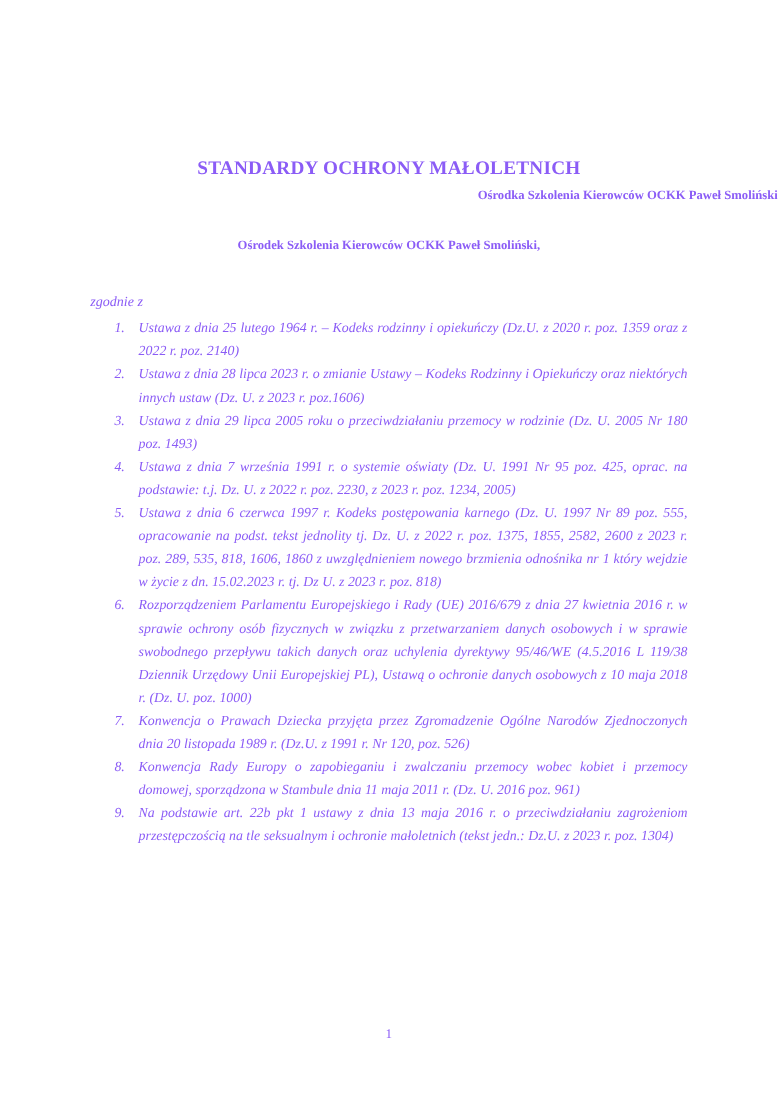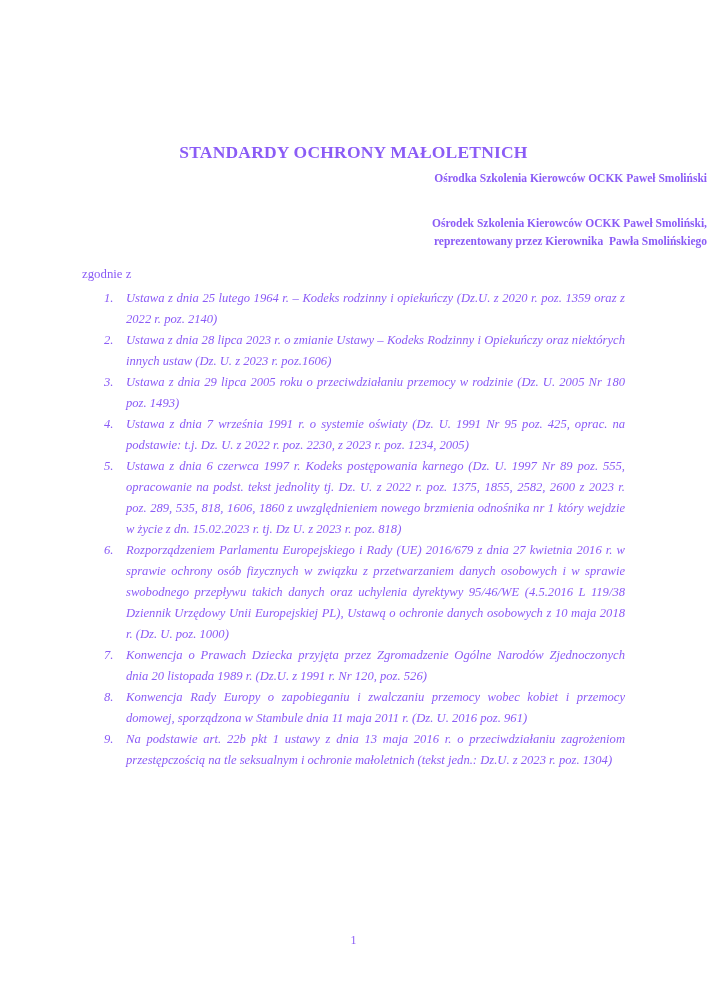--- a/index.html
+++ b/index.html
@@ -51,29 +51,29 @@
     right: 0;
     text-align: center;
     font-size: 11.5px;
     font-weight: bold;
     line-height: 1.55;
   }
 
   .org-block .line {
     display: block;
     white-space: pre;
-    text-align: right;
   }
 
   .intro-text {
     position: absolute;
     top: 266px;
     left: 82px;
     font-size: 12.8px;
     line-height: 1.3;
+    font-style: italic;
   }
 
   .legal-list {
     position: absolute;
     top: 288px;
     left: 104px;
     width: 521px;
     margin: 0;
     padding: 0;
     list-style: none;
@@ -119,21 +119,20 @@
 <body>
 
 <div class="page">
 
   <h1 class="doc-title">STANDARDY OCHRONY MAŁOLETNICH</h1>
 
   <div class="org-subtitle">Ośrodka Szkolenia Kierowców OCKK Paweł Smoliński</div>
 
   <div class="org-block">
     <span class="line">Ośrodek Szkolenia Kierowców OCKK Paweł Smoliński,</span>
-    <span class="line">reprezentowany przez Kierownika  Pawła Smolińskiego</span>
   </div>
 
   <div class="intro-text">zgodnie z</div>
 
   <ol class="legal-list">
       <li class="legal-item">
         <span class="marker">1.</span>
         <span class="body">Ustawa z dnia 25 lutego 1964 r. – Kodeks rodzinny i opiekuńczy (Dz.U. z 2020 r. poz. 1359 oraz z 2022 r. poz. 2140)</span>
       </li>
       <li class="legal-item">

